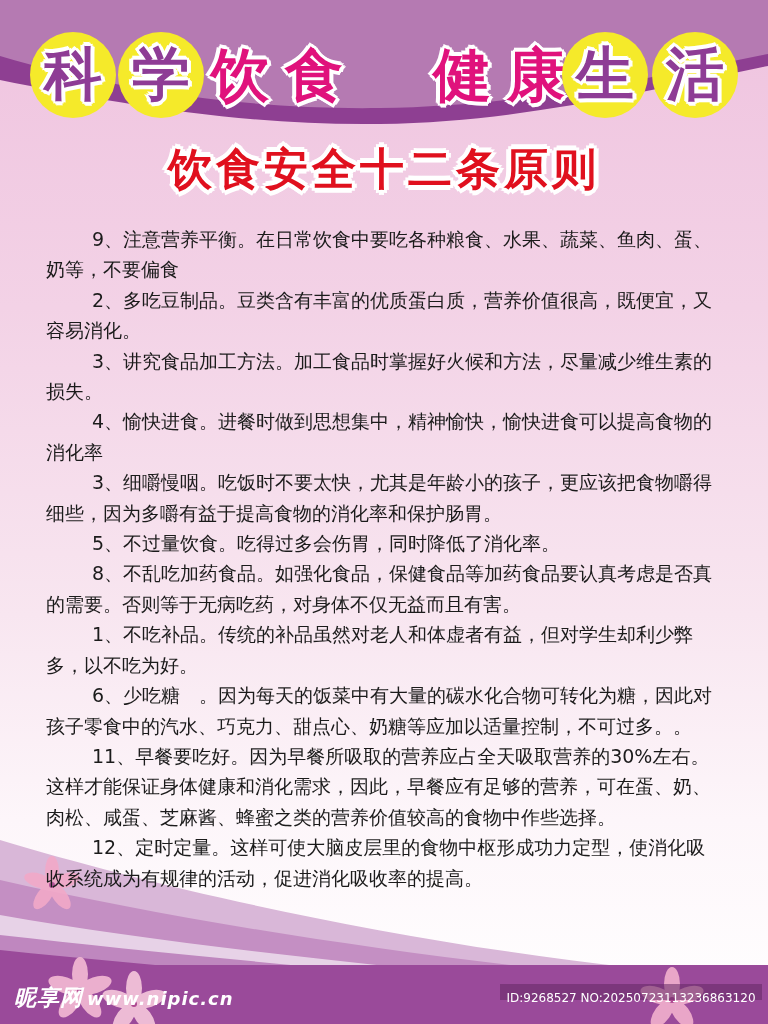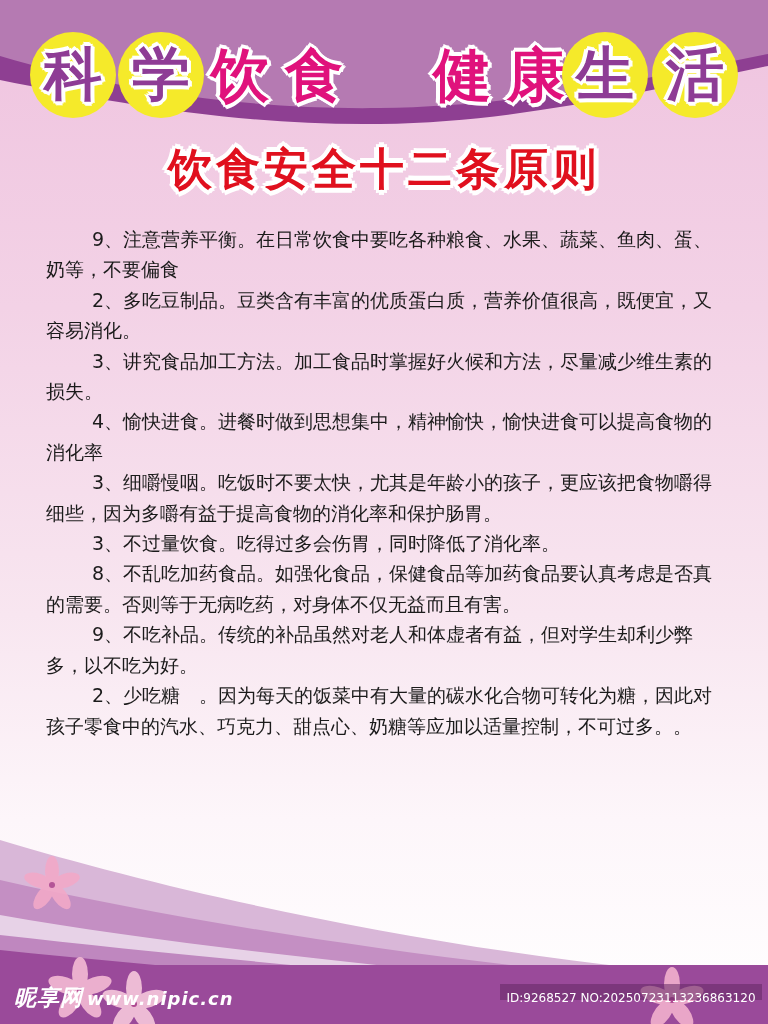--- a/index.html
+++ b/index.html
@@ -114,24 +114,26 @@
   </div>
 
   <div class="subtitle">饮食安全十二条原则</div>
 
   <div class="content">
     <p class="item">9、注意营养平衡。在日常饮食中要吃各种粮食、水果、蔬菜、鱼肉、蛋、奶等，不要偏食</p>
     <p class="item">2、多吃豆制品。豆类含有丰富的优质蛋白质，营养价值很高，既便宜，又容易消化。</p>
     <p class="item">3、讲究食品加工方法。加工食品时掌握好火候和方法，尽量减少维生素的损失。</p>
     <p class="item">4、愉快进食。进餐时做到思想集中，精神愉快，愉快进食可以提高食物的消化率</p>
     <p class="item">3、细嚼慢咽。吃饭时不要太快，尤其是年龄小的孩子，更应该把食物嚼得细些，因为多嚼有益于提高食物的消化率和保护肠胃。</p>
-    <p class="item">3、不过量饮食。吃得过多会伤胃，同时降低了消化率。</p>
+    <p class="item">5、不过量饮食。吃得过多会伤胃，同时降低了消化率。</p>
     <p class="item">8、不乱吃加药食品。如强化食品，保健食品等加药食品要认真考虑是否真的需要。否则等于无病吃药，对身体不仅无益而且有害。</p>
-    <p class="item">9、不吃补品。传统的补品虽然对老人和体虚者有益，但对学生却利少弊多，以不吃为好。</p>
-    <p class="item">2、少吃糖　。因为每天的饭菜中有大量的碳水化合物可转化为糖，因此对孩子零食中的汽水、巧克力、甜点心、奶糖等应加以适量控制，不可过多。。</p>
+    <p class="item">1、不吃补品。传统的补品虽然对老人和体虚者有益，但对学生却利少弊多，以不吃为好。</p>
+    <p class="item">6、少吃糖　。因为每天的饭菜中有大量的碳水化合物可转化为糖，因此对孩子零食中的汽水、巧克力、甜点心、奶糖等应加以适量控制，不可过多。。</p>
+    <p class="item">11、早餐要吃好。因为早餐所吸取的营养应占全天吸取营养的30%左右。这样才能保证身体健康和消化需求，因此，早餐应有足够的营养，可在蛋、奶、肉松、咸蛋、芝麻酱、蜂蜜之类的营养价值较高的食物中作些选择。</p>
+    <p class="item">12、定时定量。这样可使大脑皮层里的食物中枢形成功力定型，使消化吸收系统成为有规律的活动，促进消化吸收率的提高。</p>
   </div>
 
   <div class="footer-logo">
     <span>昵享网</span><span class="url">www.nipic.cn</span>
   </div>
   <div class="footer-id">ID:9268527 NO:20250723113236863120</div>
 
 </div>
 
 </body></html>

